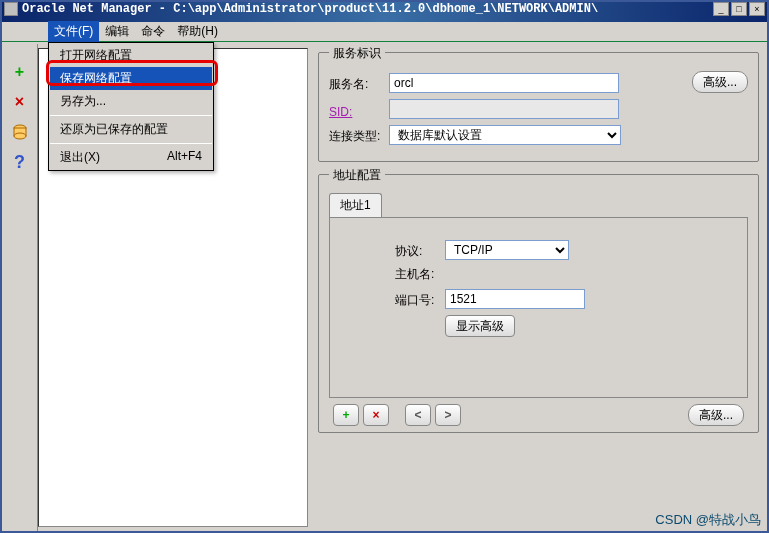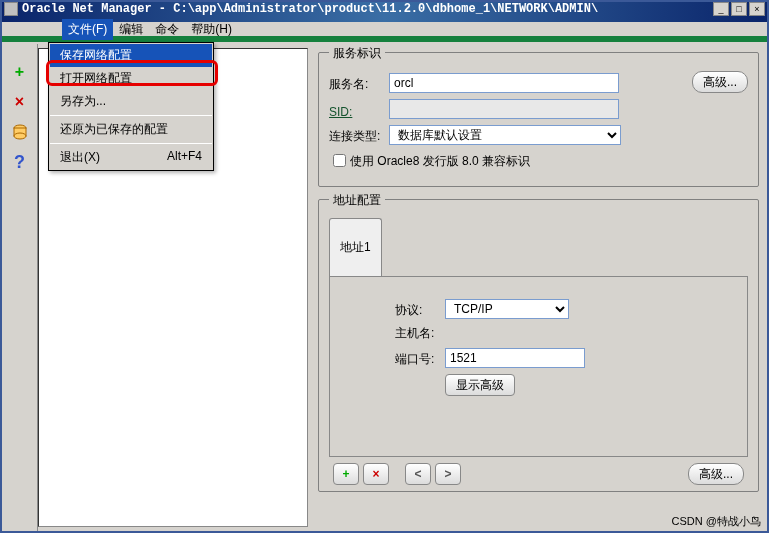--- a/index.html
+++ b/index.html
@@ -3,56 +3,56 @@
 <meta charset="utf-8">
 <style>
   * { box-sizing: border-box; font-family: "Microsoft YaHei", Tahoma, sans-serif; font-size: 12px; }
   body { margin:0; background:#fff; }
   .window { width:769px; height:533px; border:2px solid #3b5998; background:#d6d3ce; position:relative; }
   .titlebar { height:20px; background:linear-gradient(to right,#0a246a,#3a6ea5,#0a246a); color:#fff; display:flex; padding:0 2px; }
   .titlebar .icon { width:14px; height:14px; background:#c0c0c0; margin-right:4px; border:1px solid #888; }
   .titlebar-text { flex:1; font-weight:bold; font-family:"Courier New",monospace; letter-spacing:0; }
   .winbtns { display:flex; gap:2px; }
   .winbtn { width:16px; height:14px; background:#d6d3ce; border:1px solid #888; display:flex; align-items:center; justify-content:center; font-size:9px; color:#000; }
-  .menubar { height:20px; background:#d6d3ce; display:flex; align-items:center; border-bottom:6px solid #15803d; padding-left:60px; }
+  .menubar { height:20px; background:#d6d3ce; display:flex; align-items:center; border-bottom:1px solid #15803d; padding-left:46px; }
   .mtab { padding:2px 6px; color:#fff; background:#1653b8; }
   .mtab.plain { background:transparent; color:#000; }
   .body { position:absolute; top:42px; left:0; right:0; bottom:0; display:flex; }
   .toolstrip { width:36px; background:#d6d3ce; border-right:1px solid #888; display:flex; flex-direction:column; align-items:center; gap:10px; padding-top:18px; }
   .tbtn { width:20px; height:20px; display:flex; align-items:center; justify-content:center; font-size:16px; font-weight:bold; }
   .plus { color:#0a0; }
   .cross { color:#c00; }
   .treewrap { width:270px; background:#fff; border:1px inset #888; margin:4px 4px 4px 0; padding:4px; font-size:12px; color:#000; position:relative; }
   .node { padding:1px 0 1px 2px; white-space:nowrap; }
   .ind1 { padding-left:52px; }
   .ind2 { padding-left:68px; }
   .ind3 { padding-left:86px; }
   .sel { background:#1653b8; color:#fff; display:inline-block; padding:0 4px; border:1px dotted #fff; }
   .right { flex:1; background:#d6d3ce; padding:8px 8px 8px 6px; overflow:hidden; }
   .group { border:1px solid #808080; border-radius:2px; padding:12px 10px 10px 10px; margin-bottom:12px; position:relative; background:#d6d3ce; }
   .group-title { position:absolute; top:-8px; left:10px; background:#d6d3ce; padding:0 4px; color:#000; }
   .row { display:flex; align-items:flex-end; margin:6px 0; }
   .lab { width:60px; text-align:left; color:#000; }
-  .lab.dis { color:#14532d;text-decoration:underline; }
+  .lab.dis { color:#a21caf;text-decoration:underline; }
   input.txt, select.sel2 { height:20px; border:1px solid #7a9ccf; background:#fff; padding:0 4px; font-size:12px; color:#000; }
   input.txt.dis { background:#e8e8e8; color:#888; }
   .btn { height:22px; background:linear-gradient(#fff,#dcdcdc); border:1px solid #888; border-radius:10px; padding:2px 10px; color:#000; }
   .chk { margin-right:4px; accent-color:#1653b8; }
   .tabstrip { display:flex; border-bottom:1px solid #888; margin-bottom:0; }
-  .tabh { border:1px solid #888; border-bottom:none; padding:20px 10px; background:#efefef; border-radius:3px 3px 0 0; }
+  .tabh { border:1px solid #888; border-bottom:none; padding:3px 10px; background:#efefef; border-radius:3px 3px 0 0; }
   .tabbody { border:1px solid #888; border-top:none; padding:16px 10px 10px 10px; background:#d6d3ce; height:180px; }
   .bottombar { display:flex; justify-content:space-between; align-items:center; margin-top:6px; padding:0 4px; }
   .ibtn { width:26px; height:22px; background:linear-gradient(#fff,#dcdcdc); border:1px solid #888; border-radius:4px; display:flex; align-items:center; justify-content:center; font-weight:bold; }
   .ibtn .g { color:#0a0; } .ibtn .r { color:#c00; } .ibtn .k { color:#555; }
   .dropdown { position:absolute; top:40px; left:46px; width:166px; background:#d6d3ce; border:1px solid #000; box-shadow:2px 2px 4px rgba(0,0,0,.3); z-index:50; padding:1px; }
   .ditem { padding:3px 10px; color:#000; display:flex; justify-content:space-between; }
   .ditem.hl { background:#1653b8; color:#fff; }
   .dsep { height:1px; background:#888; margin:2px 0; border-bottom:1px solid #fff; }
   .redbox { position:absolute; border:3px solid #e60000; border-radius:6px; pointer-events:none; top:58px; left:44px; width:172px; height:26px; z-index:60; }
-  .watermark { position:absolute; right:6px; bottom:2px; color:#000000; font-size:11px; z-index:70; }
+  .watermark { position:absolute; right:6px; bottom:2px; color:#0c4a6e; font-size:13px; z-index:70; }
   .ticon { width:14px; height:12px; display:inline-block; vertical-align:middle; margin-right:3px; }
 </style>
 </head>
 <body>
 
 <div class="window">
   <div class="titlebar">
     <div class="icon"></div>
     <div class="titlebar-text">Oracle Net Manager - C:\app\Administrator\product\11.2.0\dbhome_1\NETWORK\ADMIN\</div>
     <div class="winbtns">
@@ -63,25 +63,25 @@
   </div>
 
   <div class="menubar">
     <div class="mtab">文件(F)</div>
     <div class="mtab plain">编辑</div>
     <div class="mtab plain">命令</div>
     <div class="mtab plain">帮助(H)</div>
   </div>
 
   <div class="dropdown">
+    <div class="ditem">
+        <span>打开网络配置</span>
+      </div>
     <div class="ditem hl">
         <span>保存网络配置</span>
-      </div>
-    <div class="ditem">
-        <span>打开网络配置</span>
       </div>
     <div class="ditem">
         <span>另存为...</span>
       </div>
     <div class="dsep"></div>
     <div class="ditem">
         <span>还原为已保存的配置</span>
       </div>
     <div class="dsep"></div>
     <div class="ditem">
@@ -130,24 +130,20 @@
           <button class="btn">高级...</button>
         </div>
         <div class="row">
           <div class="lab dis">SID:</div>
           <input class="txt dis" style="width: 230px;" disabled="" value="">
         </div>
         <div class="row">
           <div class="lab">连接类型:</div>
           <select class="sel2" style="width:232px"><option>数据库默认设置</option></select>
         </div>
-        <div class="row">
-          <input type="checkbox" class="chk" style="">
-          <span>使用 Oracle8 发行版 8.0 兼容标识</span>
-        </div>
       </div>
 
       <div class="group" style="padding:18px 10px 6px 10px;">
         <div class="group-title">地址配置</div>
         <div class="tabstrip">
           <div class="tabh">地址1</div>
         </div>
         <div class="tabbody">
           <div class="row">
               <div style="width:55px"></div>

